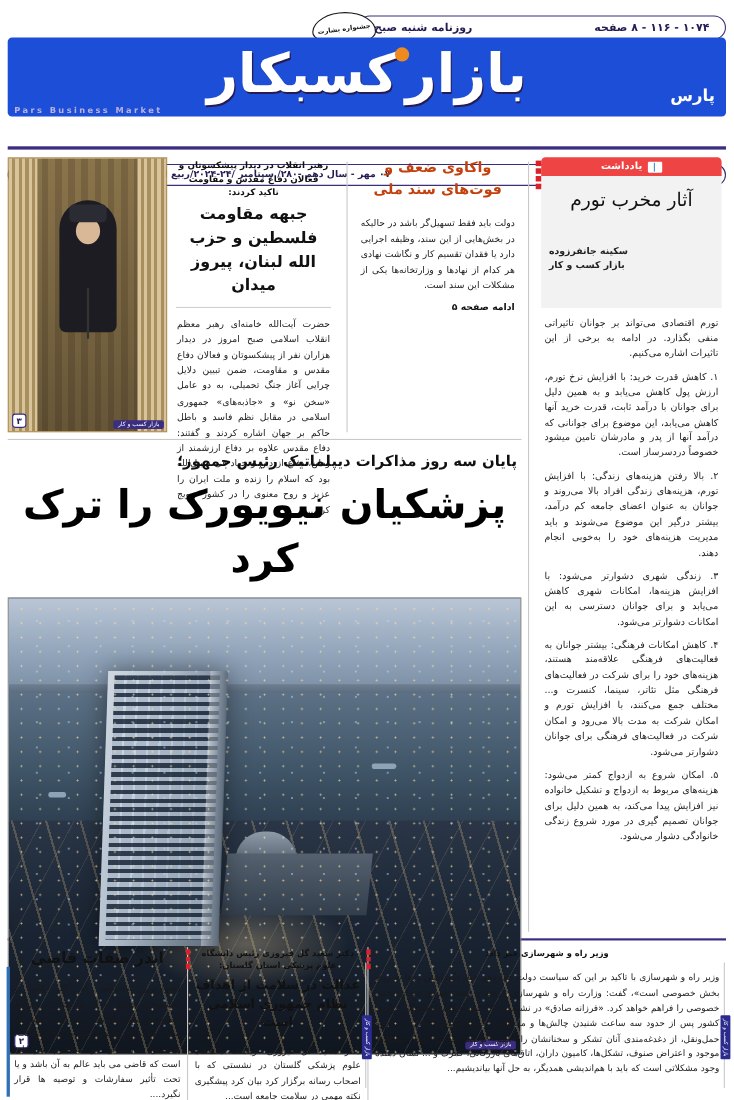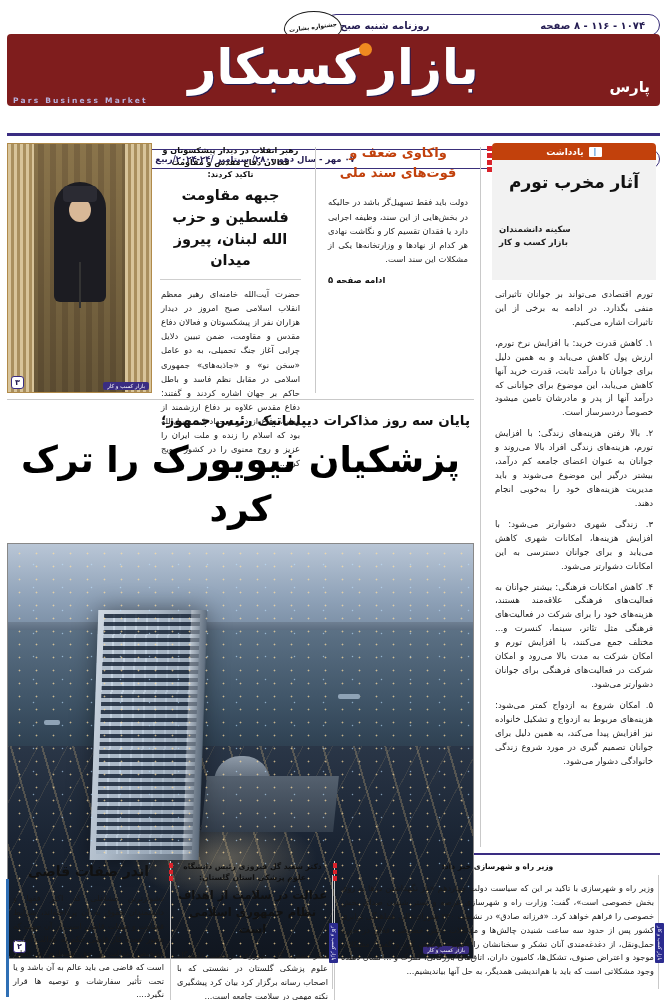--- a/index.html
+++ b/index.html
@@ -43,21 +43,21 @@
     transform: skewX(-3deg);
   }
   .mast-seal span {
     font-size: 6px; color: #111; font-weight: bold;
     transform: rotate(-7deg) skewX(3deg); white-space: nowrap;
   }
 
   .mast-logo-wrap {
     position: absolute; top: 28px; left: 0; right: 0;
     height: 72px;
-    background: #7f1d1d;
+    background: #1d4ed8;
     border-radius: 4px;
     display: flex; align-items: center; justify-content: center;
     overflow: hidden;
   }
   .mast-logo {
     font-size: 49px; font-weight: bold; color: #ffffff;
     letter-spacing: -1px; line-height: 1;
     text-shadow: 1px 1px 0 #241c52;
     padding-bottom: 6px;
   }
@@ -109,39 +109,39 @@
 
   
   .bullets {
     display: flex; flex-direction: column; gap: 2px;
     padding-top: 3px;
   }
   .bullets i { width: 5px; height: 5px; background: #d9222a; display: block; }
 
   
   .note-badge {
-    background: #c2410c; color: #fff;
+    background: #ef4444; color: #fff;
     border-radius: 4px 4px 0 0;
     height: 17px; display: flex; align-items: center; justify-content: center;
     gap: 5px;
     font-size: 9px; font-weight: bold;
   }
   .badge-icon {
     width: 13px; height: 10px; background: #fff; border-radius: 1px;
     position: relative; display: inline-block;
   }
   .badge-icon::after {
     content: ""; position: absolute; left: 50%; top: 1px; bottom: 1px;
     width: 1.2px; background: #3d8dd6; transform: translateX(-50%);
   }
   .note-body {
     background: #f2f2f2; padding: 10px 7px 8px 7px; min-height: 120px;
   }
   .note-title {
-    font-size: 17px; font-weight: bold; color: #111;
+    font-size: 17px; font-weight: normal; color: #111;
     text-align: center; line-height: 1.45;
   }
   .note-by {
     margin-top: 28px; text-align: left;
     font-size: 8.5px; font-weight: bold; color: #222; line-height: 1.6;
   }
   .note-text {
     padding: 8px 3px 0 3px;
     font-size: 8.6px; line-height: 1.62; color: #1a1a1a;
     text-align: justify;
@@ -219,21 +219,21 @@
   .col2-head {
     font-size: 13px; font-weight: bold; color: #c2410c;
     text-align: center; line-height: 1.55;
   }
   .col2-body {
     margin-top: 12px;
     font-size: 8.4px; line-height: 1.7; color: #1a1a1a; text-align: justify;
   }
   .col2-cont {
     margin-top: 8px; font-size: 8.5px; font-weight: bold; color: #111;
-    text-align: left;
+    text-align: right;
   }
 
   .hrule { height: 1px; background: #c9c9c9; margin: 6px 0; }
 
   
   .lead { padding: 4px 4px 0 4px; }
   .lead-kicker {
     font-size: 13.5px; font-weight: bold; color: #111; text-align: right;
     line-height: 1.5;
   }
@@ -410,21 +410,21 @@
   <div class="grid">
 
     <div class="col-sidebar">
       <div class="note-badge">
         <span class="badge-icon"></span>
         <span>یادداشت</span>
       </div>
       <div class="note-body">
         <div class="note-title">آثار مخرب تورم</div>
         <div class="note-by">
-          <div>سکینه دانشمندان</div>
+          <div>سکینه جانفرزوده</div>
           <div>بازار کسب و کار</div>
         </div>
       </div>
       <div class="note-text">
         <p>تورم اقتصادی می‌تواند بر جوانان تاثیراتی منفی بگذارد. در ادامه به برخی از این تاثیرات اشاره می‌کنیم.</p>
         <p>۱. کاهش قدرت خرید: با افزایش نرخ تورم، ارزش پول کاهش می‌یابد و به همین دلیل برای جوانان با درآمد ثابت، قدرت خرید آنها کاهش می‌یابد، این موضوع برای جوانانی که درآمد آنها از پدر و مادرشان تامین میشود خصوصاً دردسرساز است.</p>
         <p>۲. بالا رفتن هزینه‌های زندگی: با افزایش تورم، هزینه‌های زندگی افراد بالا می‌روند و جوانان به عنوان اعضای جامعه کم درآمد، بیشتر درگیر این موضوع می‌شوند و باید مدیریت هزینه‌های خود را به‌خوبی انجام دهند.</p>
         <p>۳. زندگی شهری دشوارتر می‌شود: با افزایش هزینه‌ها، امکانات شهری کاهش می‌یابد و برای جوانان دسترسی به این امکانات دشوارتر می‌شود.</p>
         <p>۴. کاهش امکانات فرهنگی: بیشتر جوانان به فعالیت‌های فرهنگی علاقه‌مند هستند، هزینه‌های خود را برای شرکت در فعالیت‌های فرهنگی مثل تئاتر، سینما، کنسرت و... مختلف جمع می‌کنند، با افزایش تورم و امکان شرکت به مدت بالا می‌رود و امکان شرکت در فعالیت‌های فرهنگی برای جوانان دشوارتر می‌شود.</p>
         <p>۵. امکان شروع به ازدواج کمتر می‌شود: هزینه‌های مربوط به ازدواج و تشکیل خانواده نیز افزایش پیدا می‌کند، به همین دلیل برای جوانان تصمیم گیری در مورد شروع زندگی خانوادگی دشوار می‌شود.</p>

